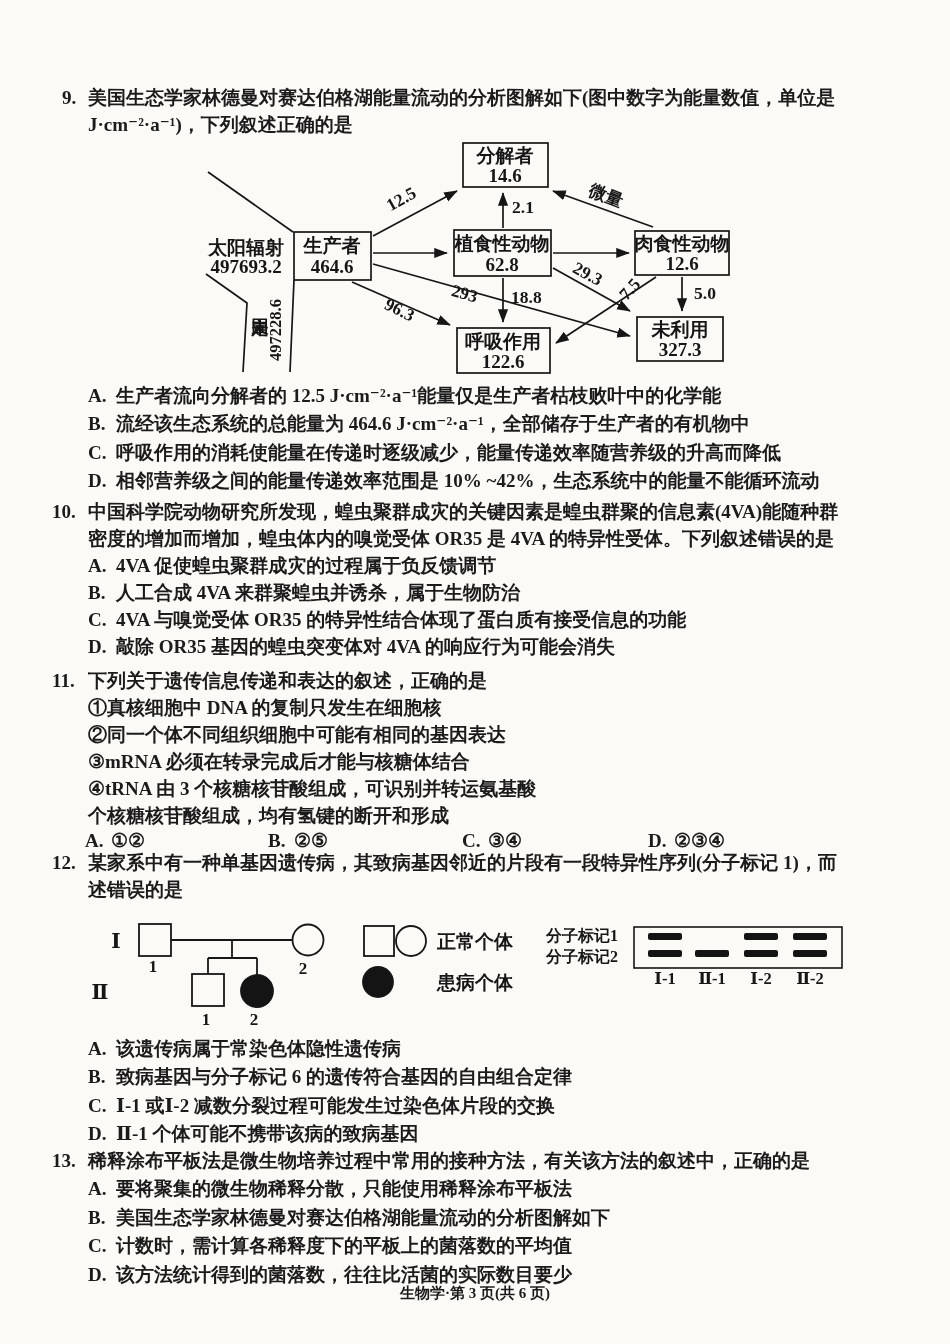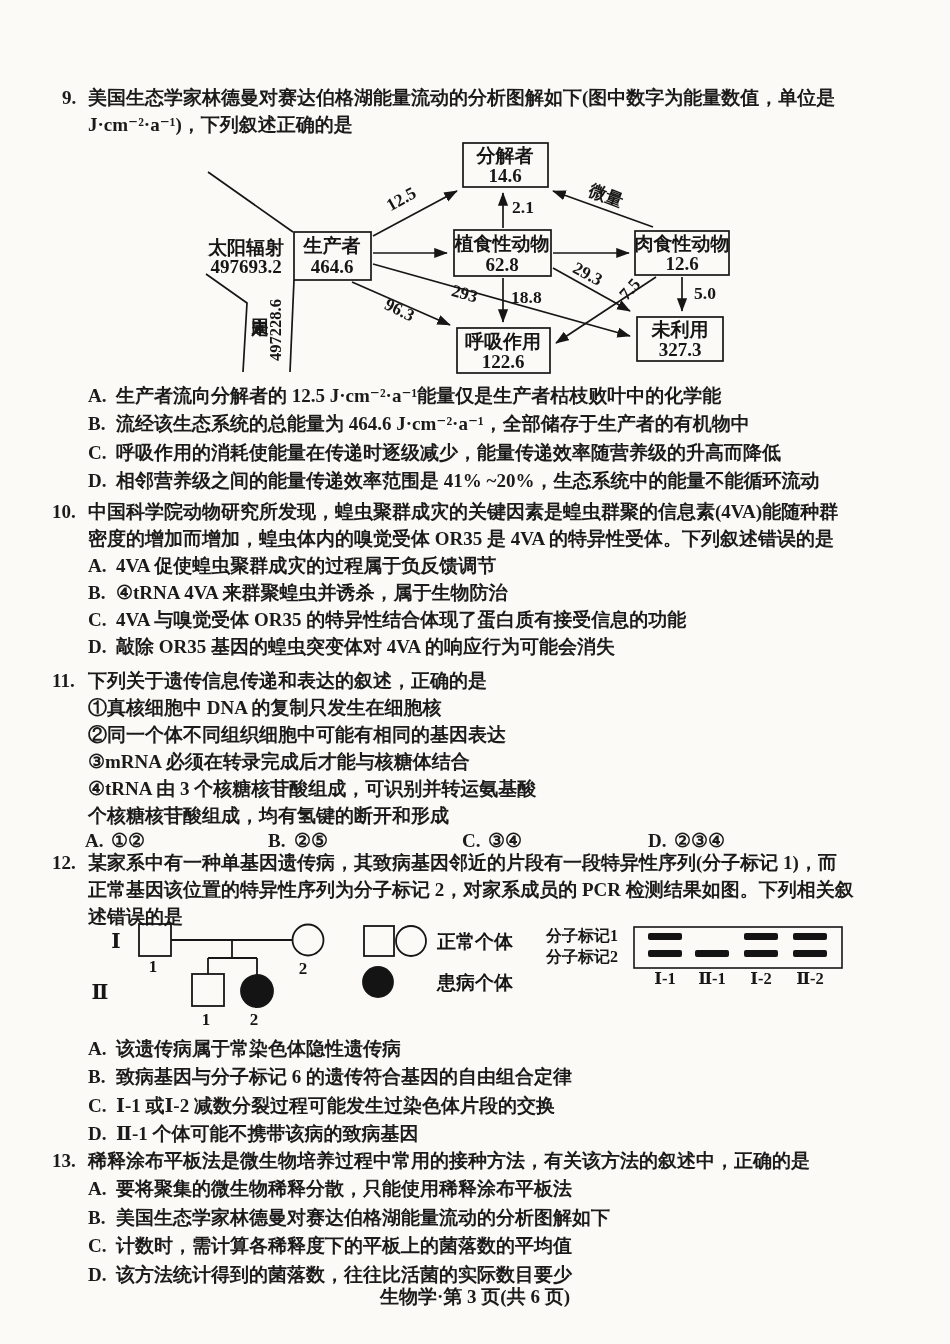--- a/index.html
+++ b/index.html
@@ -16,21 +16,21 @@
   .cont{margin-left:88px;}
   .opt{margin-left:88px;}
   .olabel{display:inline-block; width:28px;}
   .lh27 .qline{line-height:27px;height:27px;}
   .lh28 .qline{line-height:28.4px;height:28.4px;}
   .q11row{position:relative; height:27px;}
   .q11opt{position:absolute; top:0; white-space:nowrap;}
   .q11opt .olabel{width:26px;}
   .q11opt.o0{left:85px;} .q11opt.o1{left:268px;} .q11opt.o2{left:462px;} .q11opt.o3{left:648px;}
   svg text{font-family:"Liberation Serif","DejaVu Serif",serif; font-weight:600; fill:#161616;}
-  .footer{position:absolute; top:1284px; left:0; width:950px; text-align:center; font-size:19px;}
+  .footer{position:absolute; top:1284px; left:0; width:950px; text-align:center; font-size:15px;}
 </style>
 </head>
 <body>
 
 <div class="page">
 
   <div class="qblock lh27" style="top:84px;">
     <div class="qline"><span class="qnum n9">9.</span><span>美国生态学家林德曼对赛达伯格湖能量流动的分析图解如下(图中数字为能量数值，单位是</span></div>
     <div class="qline cont"><span>J·cm⁻²·a⁻¹)，下列叙述正确的是</span></div>
   </div>
@@ -101,28 +101,28 @@
       <text x="585" y="279" text-anchor="middle" transform="rotate(28 585 279)">29.3</text>
       <text x="634" y="293" text-anchor="middle" transform="rotate(-48 634 293)">7.5</text>
       <text x="694" y="299">5.0</text>
     </g>
   </svg>
 
   <div class="qblock lh28" style="top:382px;">
     <div class="qline opt"><span class="olabel">A.</span><span>生产者流向分解者的 12.5 J·cm⁻²·a⁻¹能量仅是生产者枯枝败叶中的化学能</span></div>
     <div class="qline opt"><span class="olabel">B.</span><span>流经该生态系统的总能量为 464.6 J·cm⁻²·a⁻¹，全部储存于生产者的有机物中</span></div>
     <div class="qline opt"><span class="olabel">C.</span><span>呼吸作用的消耗使能量在传递时逐级减少，能量传递效率随营养级的升高而降低</span></div>
-    <div class="qline opt"><span class="olabel">D.</span><span>相邻营养级之间的能量传递效率范围是 41% ~20%，生态系统中的能量不能循环流动</span></div>
+    <div class="qline opt"><span class="olabel">D.</span><span>相邻营养级之间的能量传递效率范围是 10% ~42%，生态系统中的能量不能循环流动</span></div>
   </div>
 
   <div class="qblock lh27" style="top:498px;">
     <div class="qline"><span class="qnum">10.</span><span>中国科学院动物研究所发现，蝗虫聚群成灾的关键因素是蝗虫群聚的信息素(4VA)能随种群</span></div>
     <div class="qline cont"><span>密度的增加而增加，蝗虫体内的嗅觉受体 OR35 是 4VA 的特异性受体。下列叙述错误的是</span></div>
     <div class="qline opt"><span class="olabel">A.</span><span>4VA 促使蝗虫聚群成灾的过程属于负反馈调节</span></div>
-    <div class="qline opt"><span class="olabel">B.</span><span>④tRNA 4VA 来群聚蝗虫并诱杀，属于生物防治</span></div>
+    <div class="qline opt"><span class="olabel">B.</span><span>人工合成 4VA 来群聚蝗虫并诱杀，属于生物防治</span></div>
     <div class="qline opt"><span class="olabel">C.</span><span>4VA 与嗅觉受体 OR35 的特异性结合体现了蛋白质有接受信息的功能</span></div>
     <div class="qline opt"><span class="olabel">D.</span><span>敲除 OR35 基因的蝗虫突变体对 4VA 的响应行为可能会消失</span></div>
   </div>
 
   <div class="qblock lh27" style="top:667px;">
     <div class="qline"><span class="qnum">11.</span><span>下列关于遗传信息传递和表达的叙述，正确的是</span></div>
     <div class="qline cont">①真核细胞中 DNA 的复制只发生在细胞核</div>
     <div class="qline cont">②同一个体不同组织细胞中可能有相同的基因表达</div>
     <div class="qline cont">③mRNA 必须在转录完成后才能与核糖体结合</div>
     <div class="qline cont">④tRNA 由 3 个核糖核苷酸组成，可识别并转运氨基酸</div>
@@ -130,21 +130,20 @@
     <div class="q11row">
       <span class="q11opt o0"><span class="olabel">A.</span><span>①②</span></span>
       <span class="q11opt o1"><span class="olabel">B.</span><span>②⑤</span></span>
       <span class="q11opt o2"><span class="olabel">C.</span><span>③④</span></span>
       <span class="q11opt o3"><span class="olabel">D.</span><span>②③④</span></span>
     </div>
   </div>
 
   <div class="qblock lh27" style="top:849px;">
     <div class="qline"><span class="qnum">12.</span><span>某家系中有一种单基因遗传病，其致病基因邻近的片段有一段特异性序列(分子标记 1)，而</span></div>
-    <div class="qline cont"><span>正常基因该位置的特异性序列为分子标记 2，对家系成员的 PCR 检测结果如图。下列相关叙</span></div>
     <div class="qline cont"><span>述错误的是</span></div>
   </div>
 
   <svg style="position:absolute; left:60px; top:915px;" width="840" height="122" viewBox="60 915 840 122">
 
     <g stroke="#161616" stroke-width="1.8" fill="none">
       <rect x="139" y="924" width="32" height="32"></rect>
       <circle cx="308" cy="940" r="15.5"></circle>
       <line x1="171" y1="940" x2="292.5" y2="940"></line>
       <line x1="232" y1="940" x2="232" y2="958"></line>

